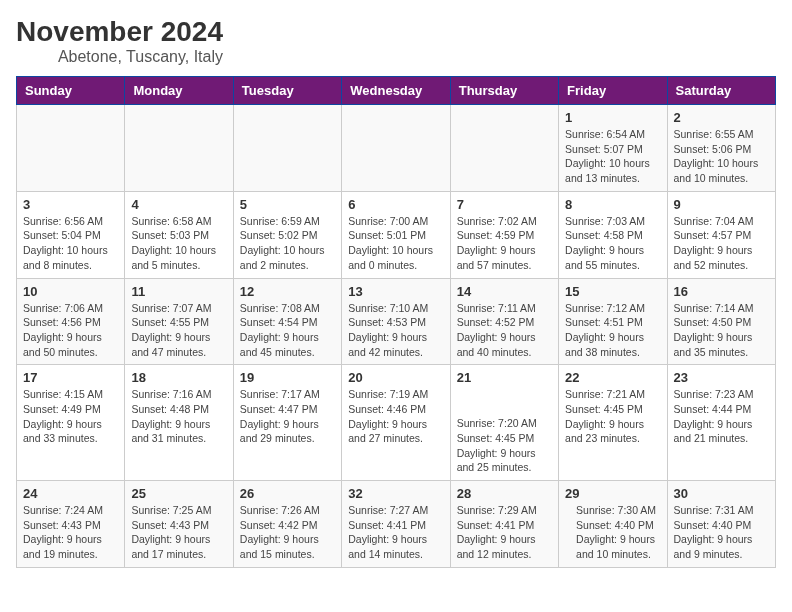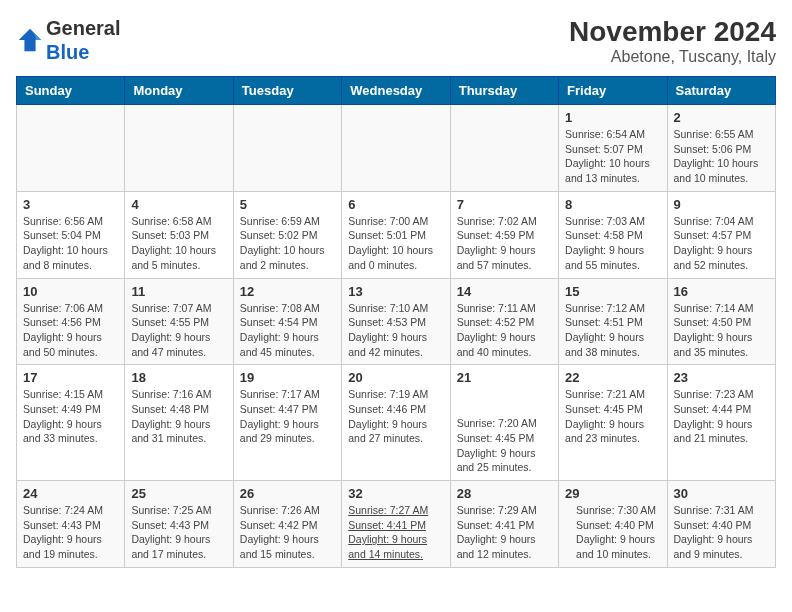--- a/index.html
+++ b/index.html
@@ -43,21 +43,21 @@
     .location {
       font-size: 16px;
       color: #555;
     }
     table {
       width: 100%;
       border-collapse: collapse;
       table-layout: fixed;
     }
     thead tr th {
-      background-color: #0369a1;
+      background-color: #701a75;
       color: #fff;
       text-align: left;
       padding: 6px 8px;
       font-size: 13px;
       font-weight: bold;
       border: 1px solid #0d47a1;
     }
     tbody tr td {
       border: 1px solid #ccc;
       vertical-align: top;
@@ -85,30 +85,20 @@
       color: #444;
     }
     .empty-cell {
       background: #f9f9f9;
     }
   </style>
 </head>
 <body>
 
 <div class="header">
-  <div class="logo">
-    <svg class="logo-icon" viewBox="0 0 40 40">
-      <polygon points="20,4 36,20 28,20 28,36 12,36 12,20 4,20" fill="#1565c0"></polygon>
-      <polygon points="20,4 36,20 28,20 28,14" fill="#42a5f5" opacity="0.7"></polygon>
-    </svg>
-    <div class="logo-text">
-      <span class="general">General</span><br>
-      <span class="blue">Blue</span>
-    </div>
-  </div>
   <div class="title-block">
     <div class="month-title">November 2024</div>
     <div class="location">Abetone, Tuscany, Italy</div>
   </div>
 </div>
 
 <table>
   <thead>
     <tr>
     <th>Sunday</th>
@@ -286,21 +276,21 @@
 Daylight: 9 hours and 17 minutes.</div>
         </td>
         <td>
           <span class="day-number">26</span>
           <div class="day-info" style="white-space: pre-line;">Sunrise: 7:26 AM
 Sunset: 4:42 PM
 Daylight: 9 hours and 15 minutes.</div>
         </td>
         <td>
           <span class="day-number">32</span>
-          <div class="day-info" style="white-space: pre-line; text-decoration: underline;">Sunrise: 7:27 AM
+          <div class="day-info" style="white-space: pre-line;">Sunrise: 7:27 AM
 Sunset: 4:41 PM
 Daylight: 9 hours and 14 minutes.</div>
         </td>
         <td>
           <span class="day-number">28</span>
           <div class="day-info" style="white-space: pre-line;">Sunrise: 7:29 AM
 Sunset: 4:41 PM
 Daylight: 9 hours and 12 minutes.</div>
         </td>
         <td>

